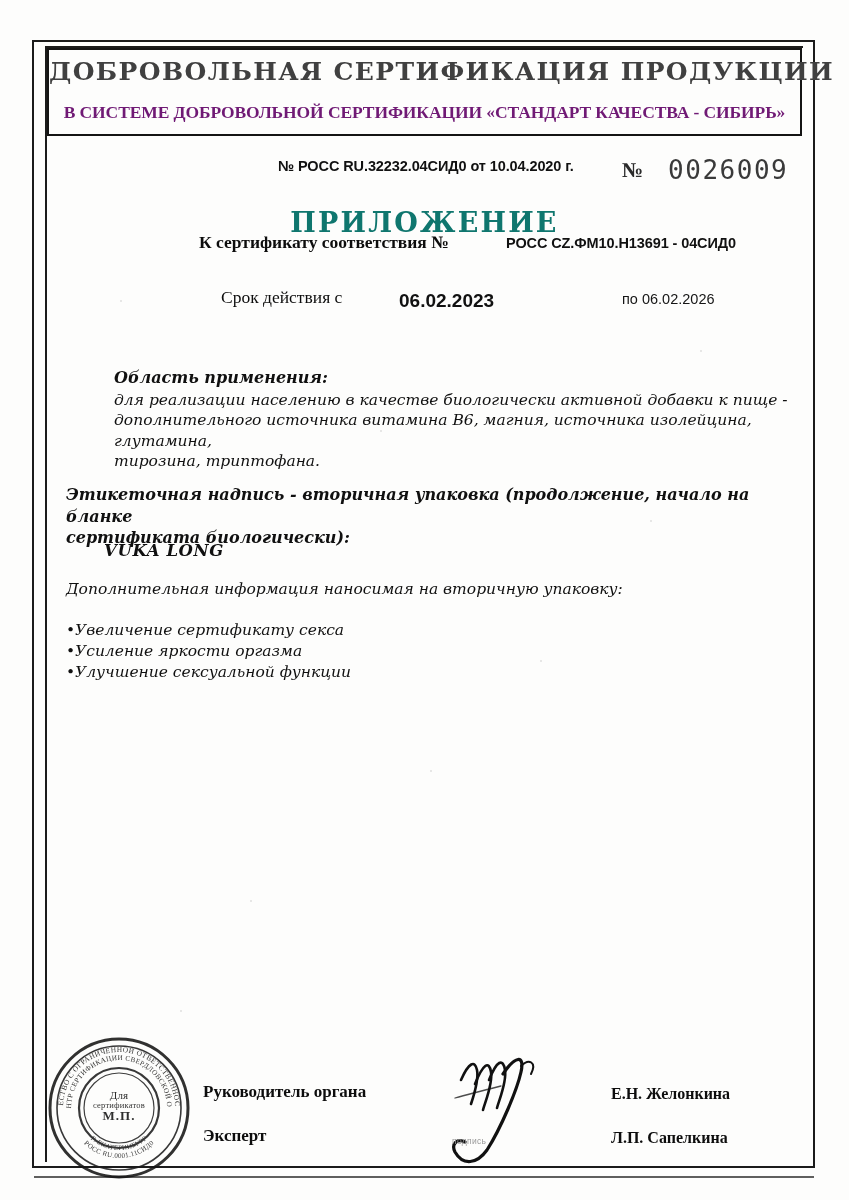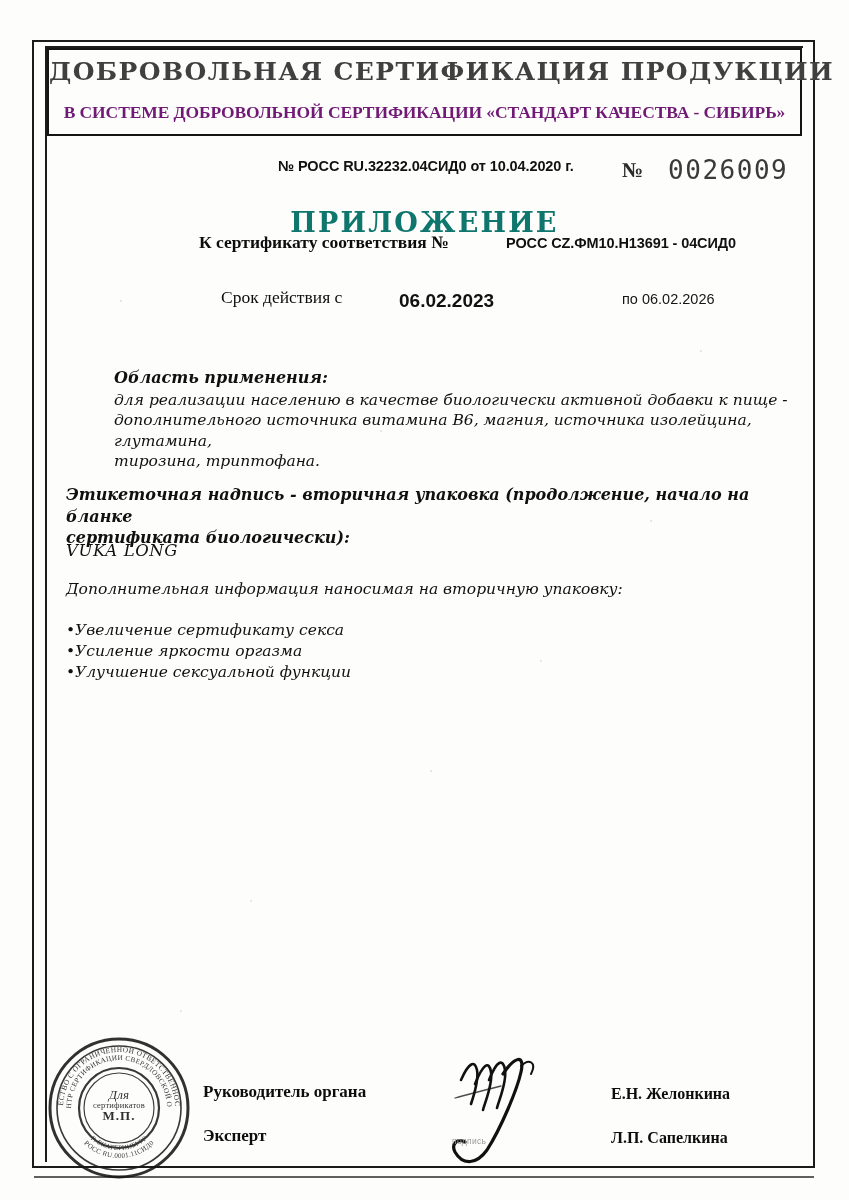--- a/index.html
+++ b/index.html
@@ -231,23 +231,24 @@
     top: 484px;
     font-size: 16px;
     font-weight: 700;
     line-height: 21.5px;
   }
   .label-head .ln { display: block; }
 
   .brand {
     top: 541px;
     font-size: 16.5px;
-    font-weight: 400;
+    font-weight: 700;
     letter-spacing: 0.6px;
     font-style: italic;
+    margin-left: 38px;
   }
 
   .extra-head {
     top: 580px;
     font-size: 15.5px;
     font-weight: 400;
   }
 
   .bullets {
     top: 620px;
@@ -329,21 +330,21 @@
     line-height: 10px;
     letter-spacing: .2px;
   }
   .seal-center .mp {
     font-size: 13px;
     font-weight: 700;
     letter-spacing: 1px;
     display: block;
     margin-top: 1px;
   }
-  .seal-center .dlya { display: block; font-size: 13px; font-style: italic; }
+  .seal-center .dlya { display: block; font-size: 11px; }
   .seal-center .cert { display: block; font-size: 8.5px; }
 </style>
 </head>
 <body>
 
 <div class="paper">
   <div class="speck" style="left:120px;top:300px;width:2px;height:2px;"></div>
   <div class="speck" style="left:430px;top:770px;width:2px;height:2px;"></div>
   <div class="speck" style="left:650px;top:520px;width:2px;height:2px;"></div>
   <div class="speck" style="left:250px;top:900px;width:2px;height:2px;"></div>

